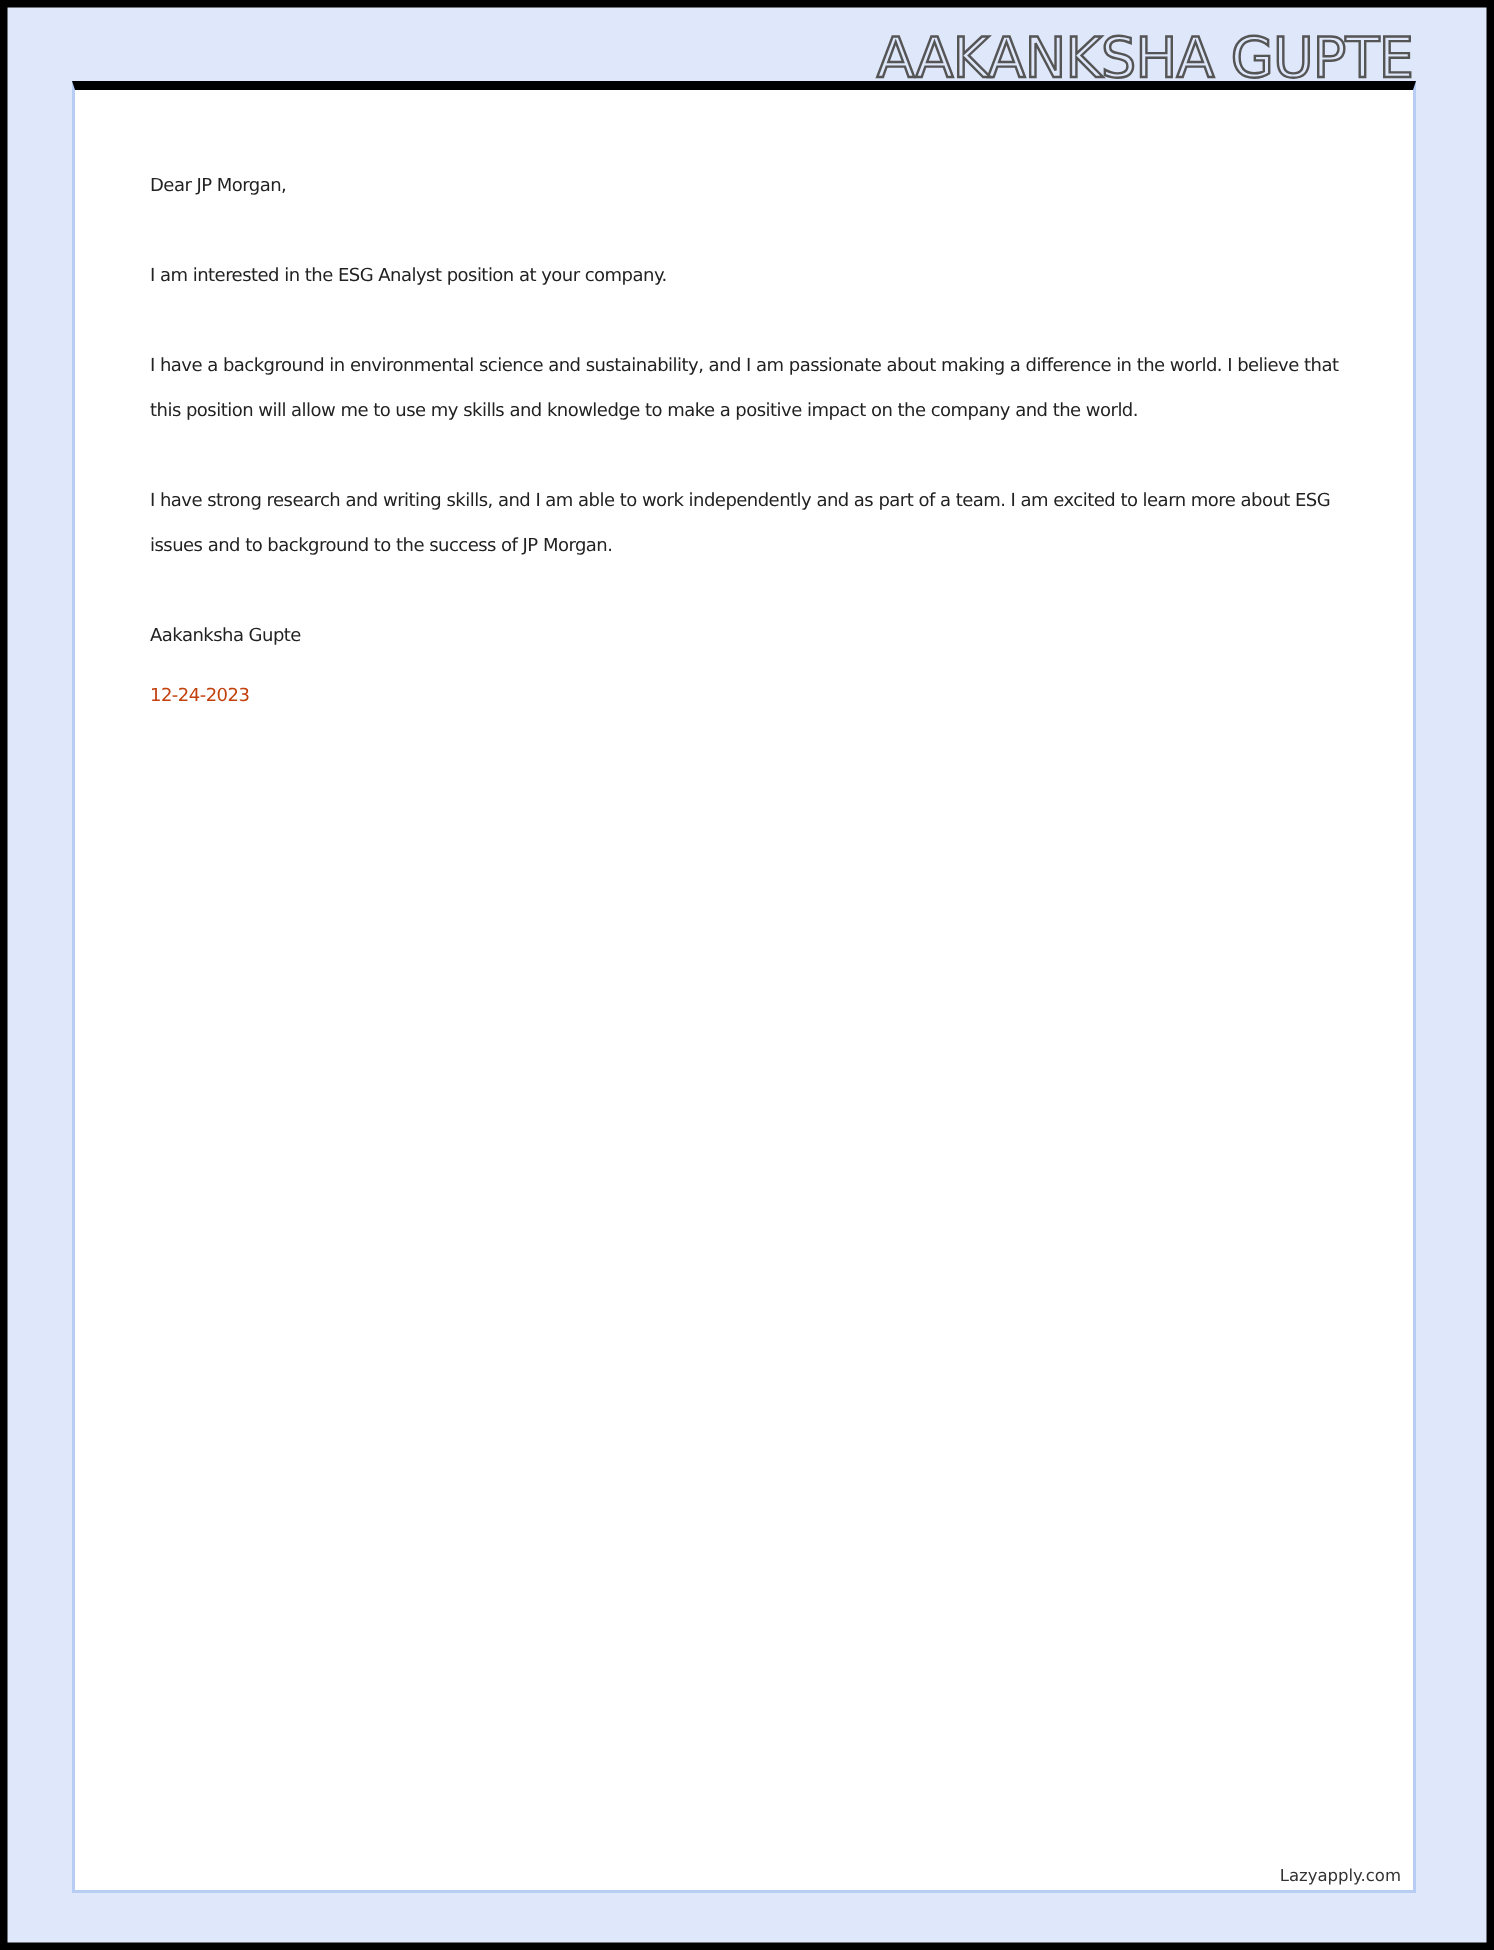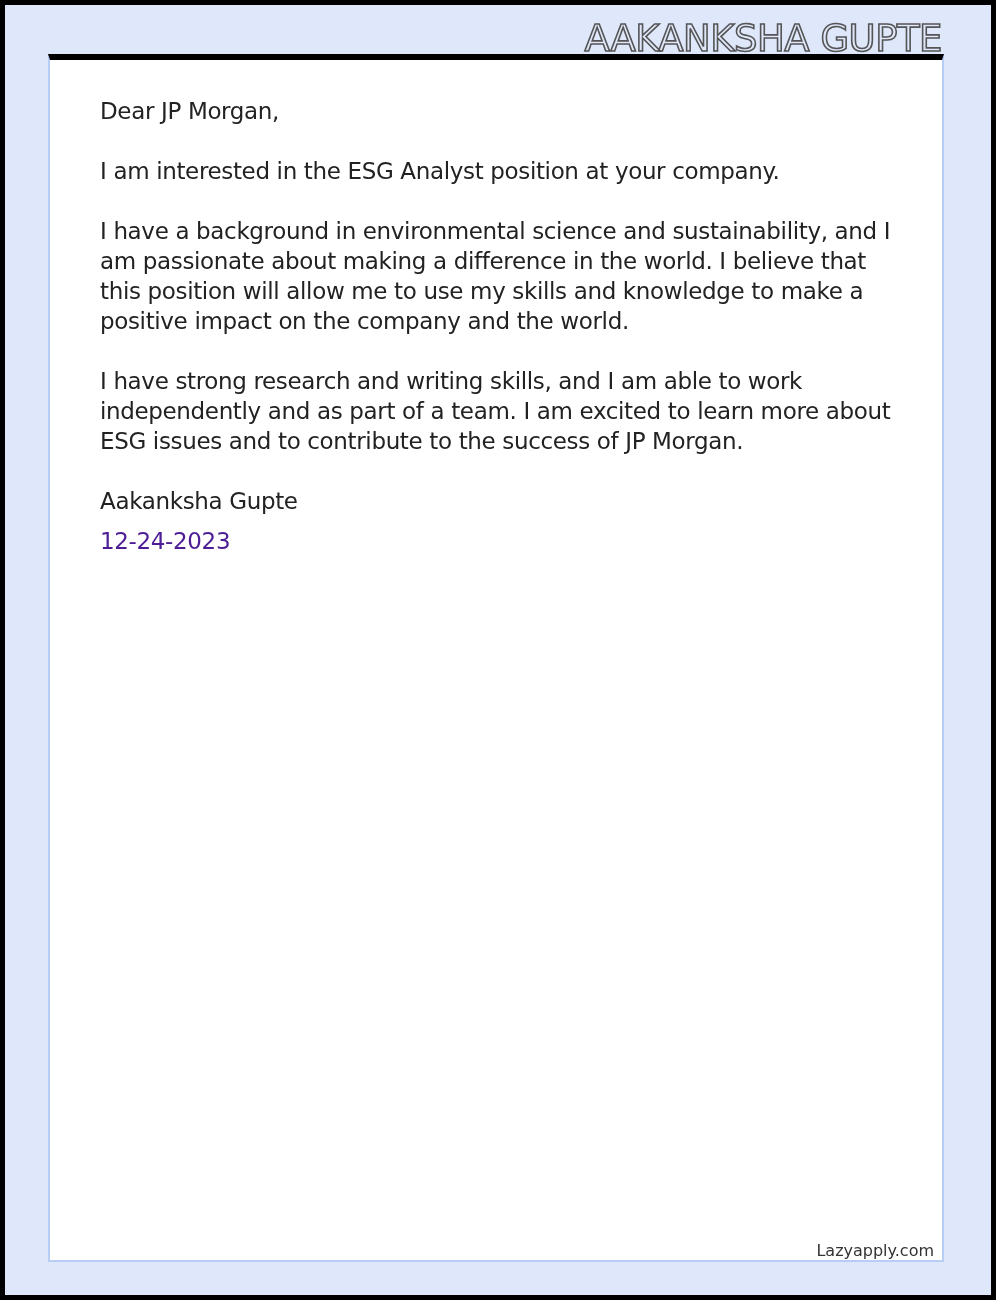--- a/index.html
+++ b/index.html
@@ -21,40 +21,40 @@
     position:absolute; left:43px; top:49px;
     width:896px; height:1208px;
     background:#fff;
     border-top:6px solid #000;
     border-left:2px solid #b8cdf4;
     border-right:2px solid #b8cdf4;
     border-bottom:2px solid #b8cdf4;
     box-sizing:border-box;
   }
   .content {
-    position:absolute; left:50px; top:36px; width:800px;
-    font-size:23px; line-height:30px; color:#222;
+    position:absolute; left:50px; top:48px; width:800px;
+    font-size:12px; line-height:30px; color:#222;
     letter-spacing:-0.35px;
   }
   .content p { margin:0 0 30px 0; }
   .content p.sig { margin-bottom:10px; }
-  .date { color:#4c1d95; }
+  .date { color:#c2410c; }
   .footer {
     position:absolute; right:8px; bottom:0px;
-    font-size:16px; color:#333; line-height:18px;
+    font-size:11px; color:#333; line-height:18px;
   }
 </style>
 </head>
 <body>
 
 <div class="header-name">AAKANKSHA GUPTE</div>
 
 <div class="page">
   <div class="content">
     <p>Dear JP Morgan,</p>
     <p>I am interested in the ESG Analyst position at your company.</p>
     <p>I have a background in environmental science and sustainability, and I am passionate about making a difference in the world. I believe that this position will allow me to use my skills and knowledge to make a positive impact on the company and the world.</p>
-    <p>I have strong research and writing skills, and I am able to work independently and as part of a team. I am excited to learn more about ESG issues and to contribute to the success of JP Morgan.</p>
+    <p>I have strong research and writing skills, and I am able to work independently and as part of a team. I am excited to learn more about ESG issues and to background to the success of JP Morgan.</p>
     <p class="sig">Aakanksha Gupte</p>
     <div class="date">12-24-2023</div>
   </div>
   <div class="footer">Lazyapply.com</div>
 </div>
 
 </body></html>

